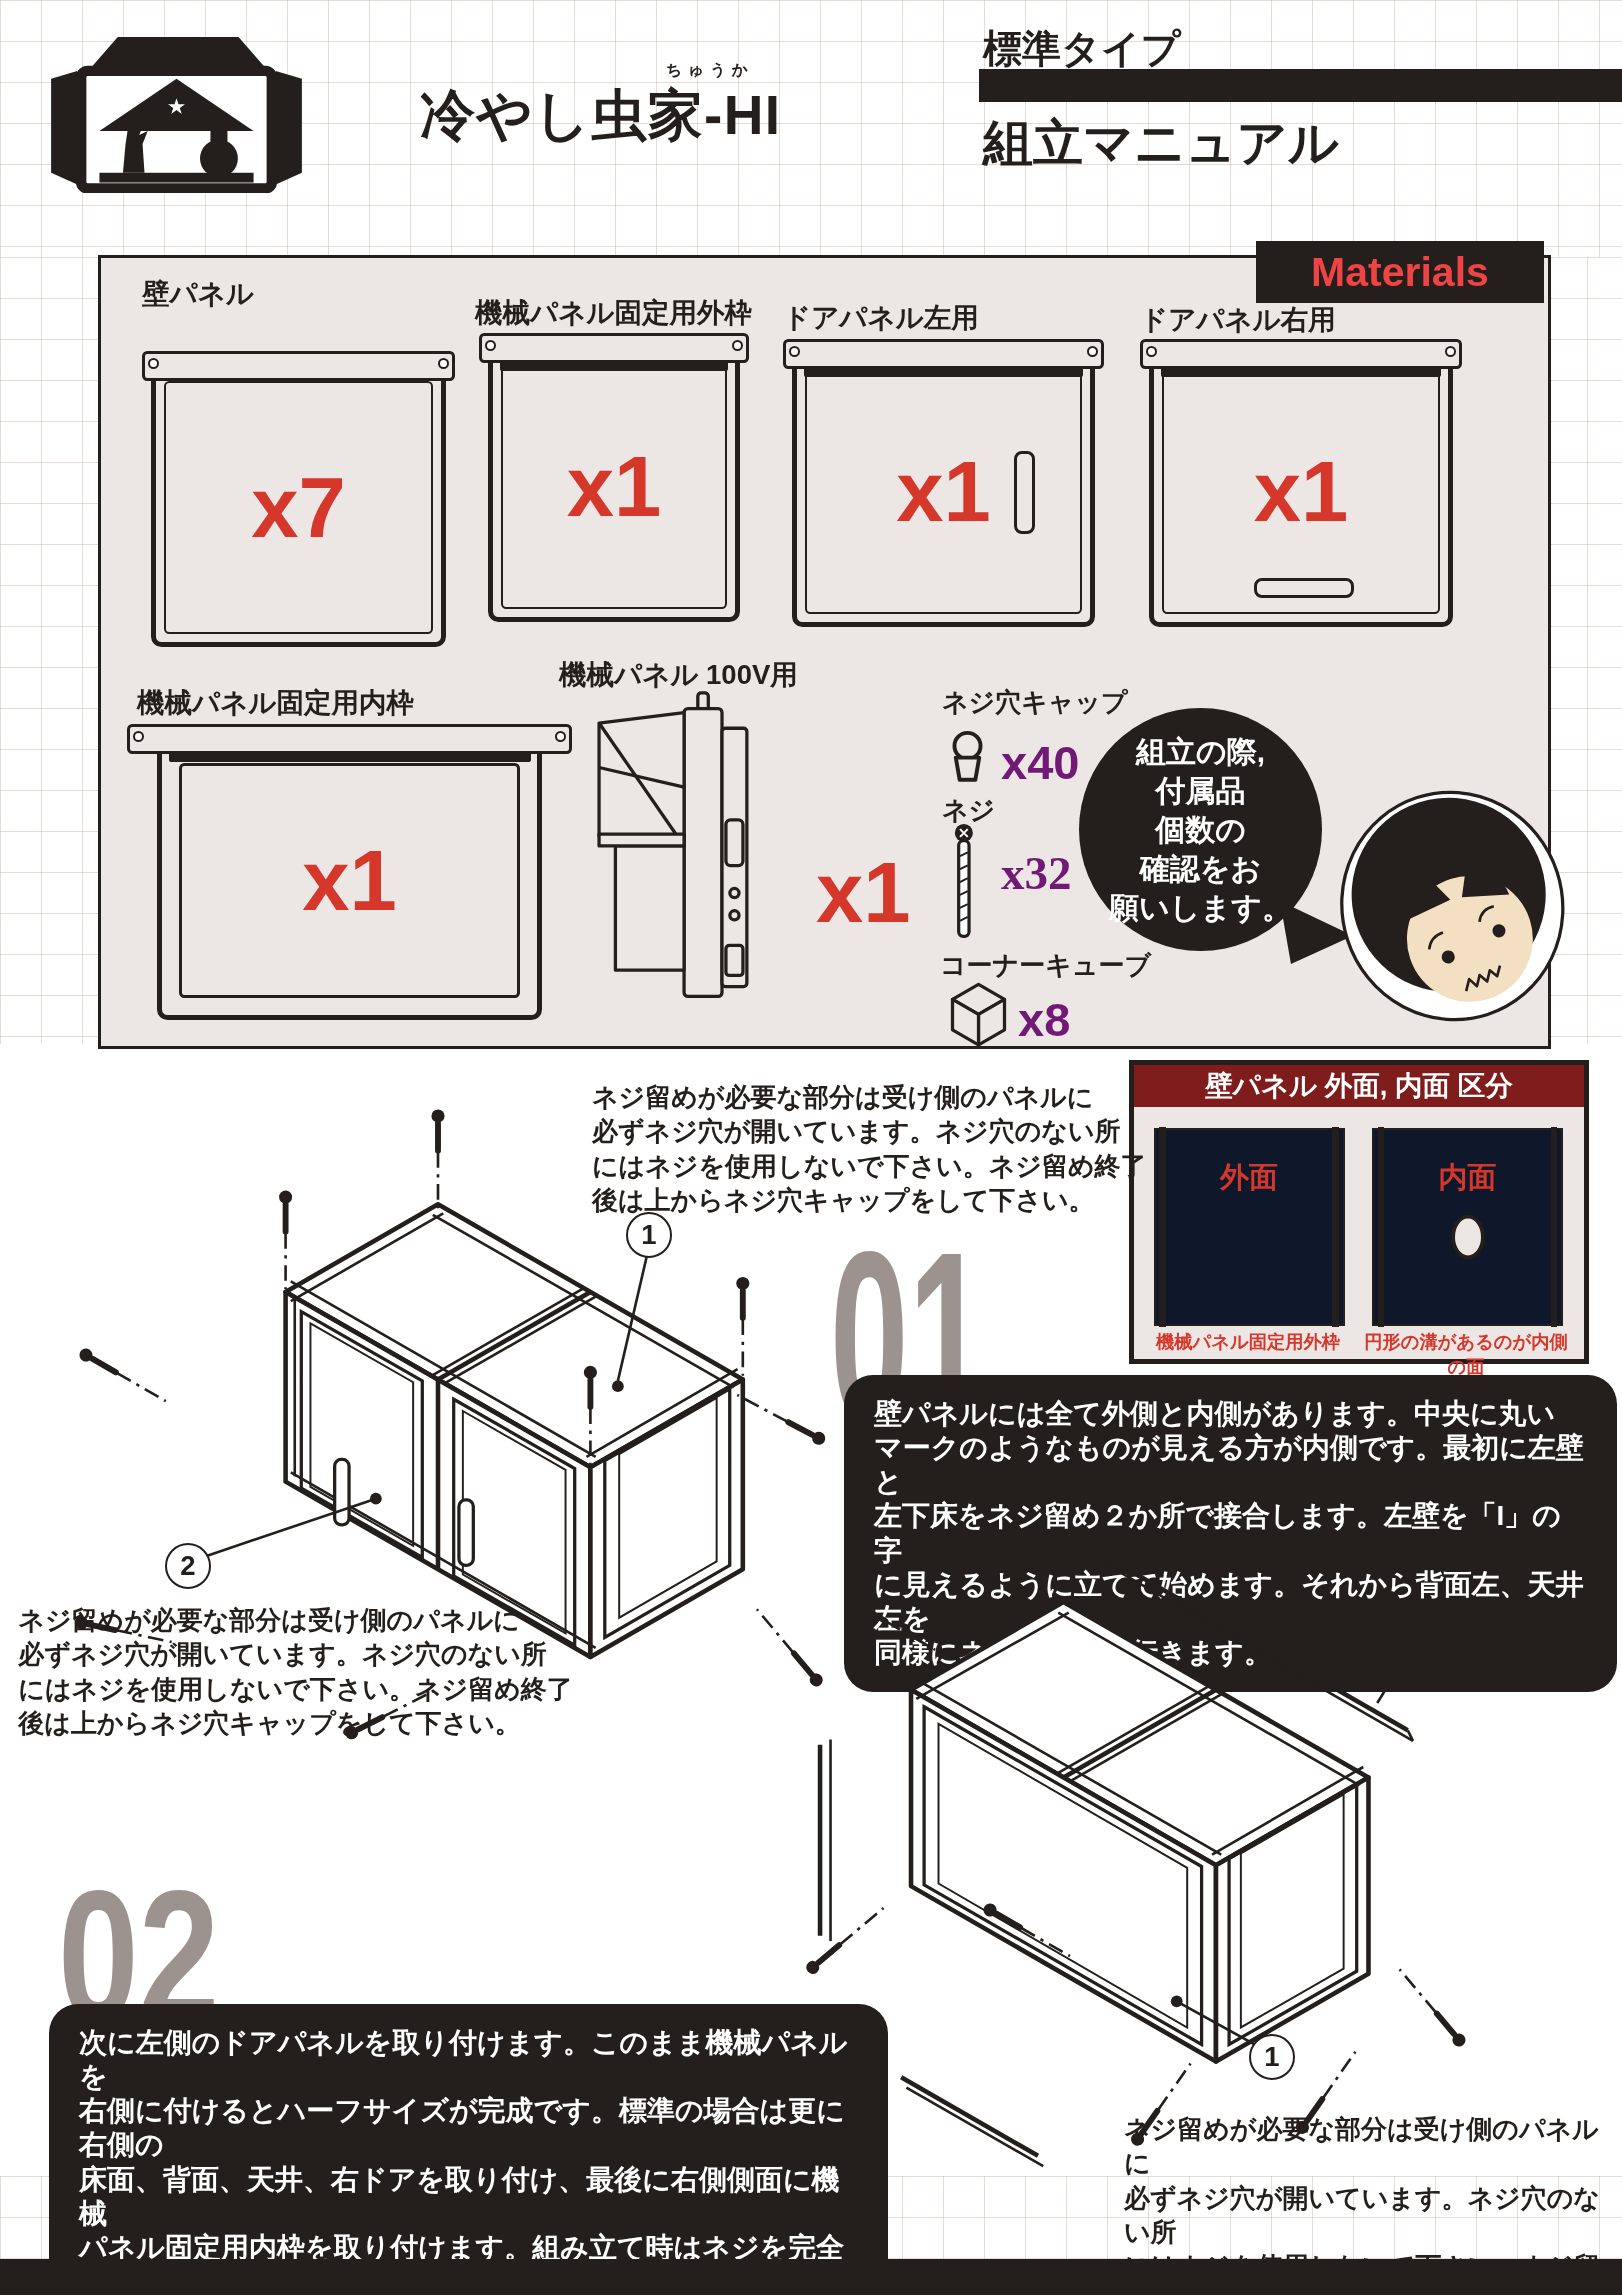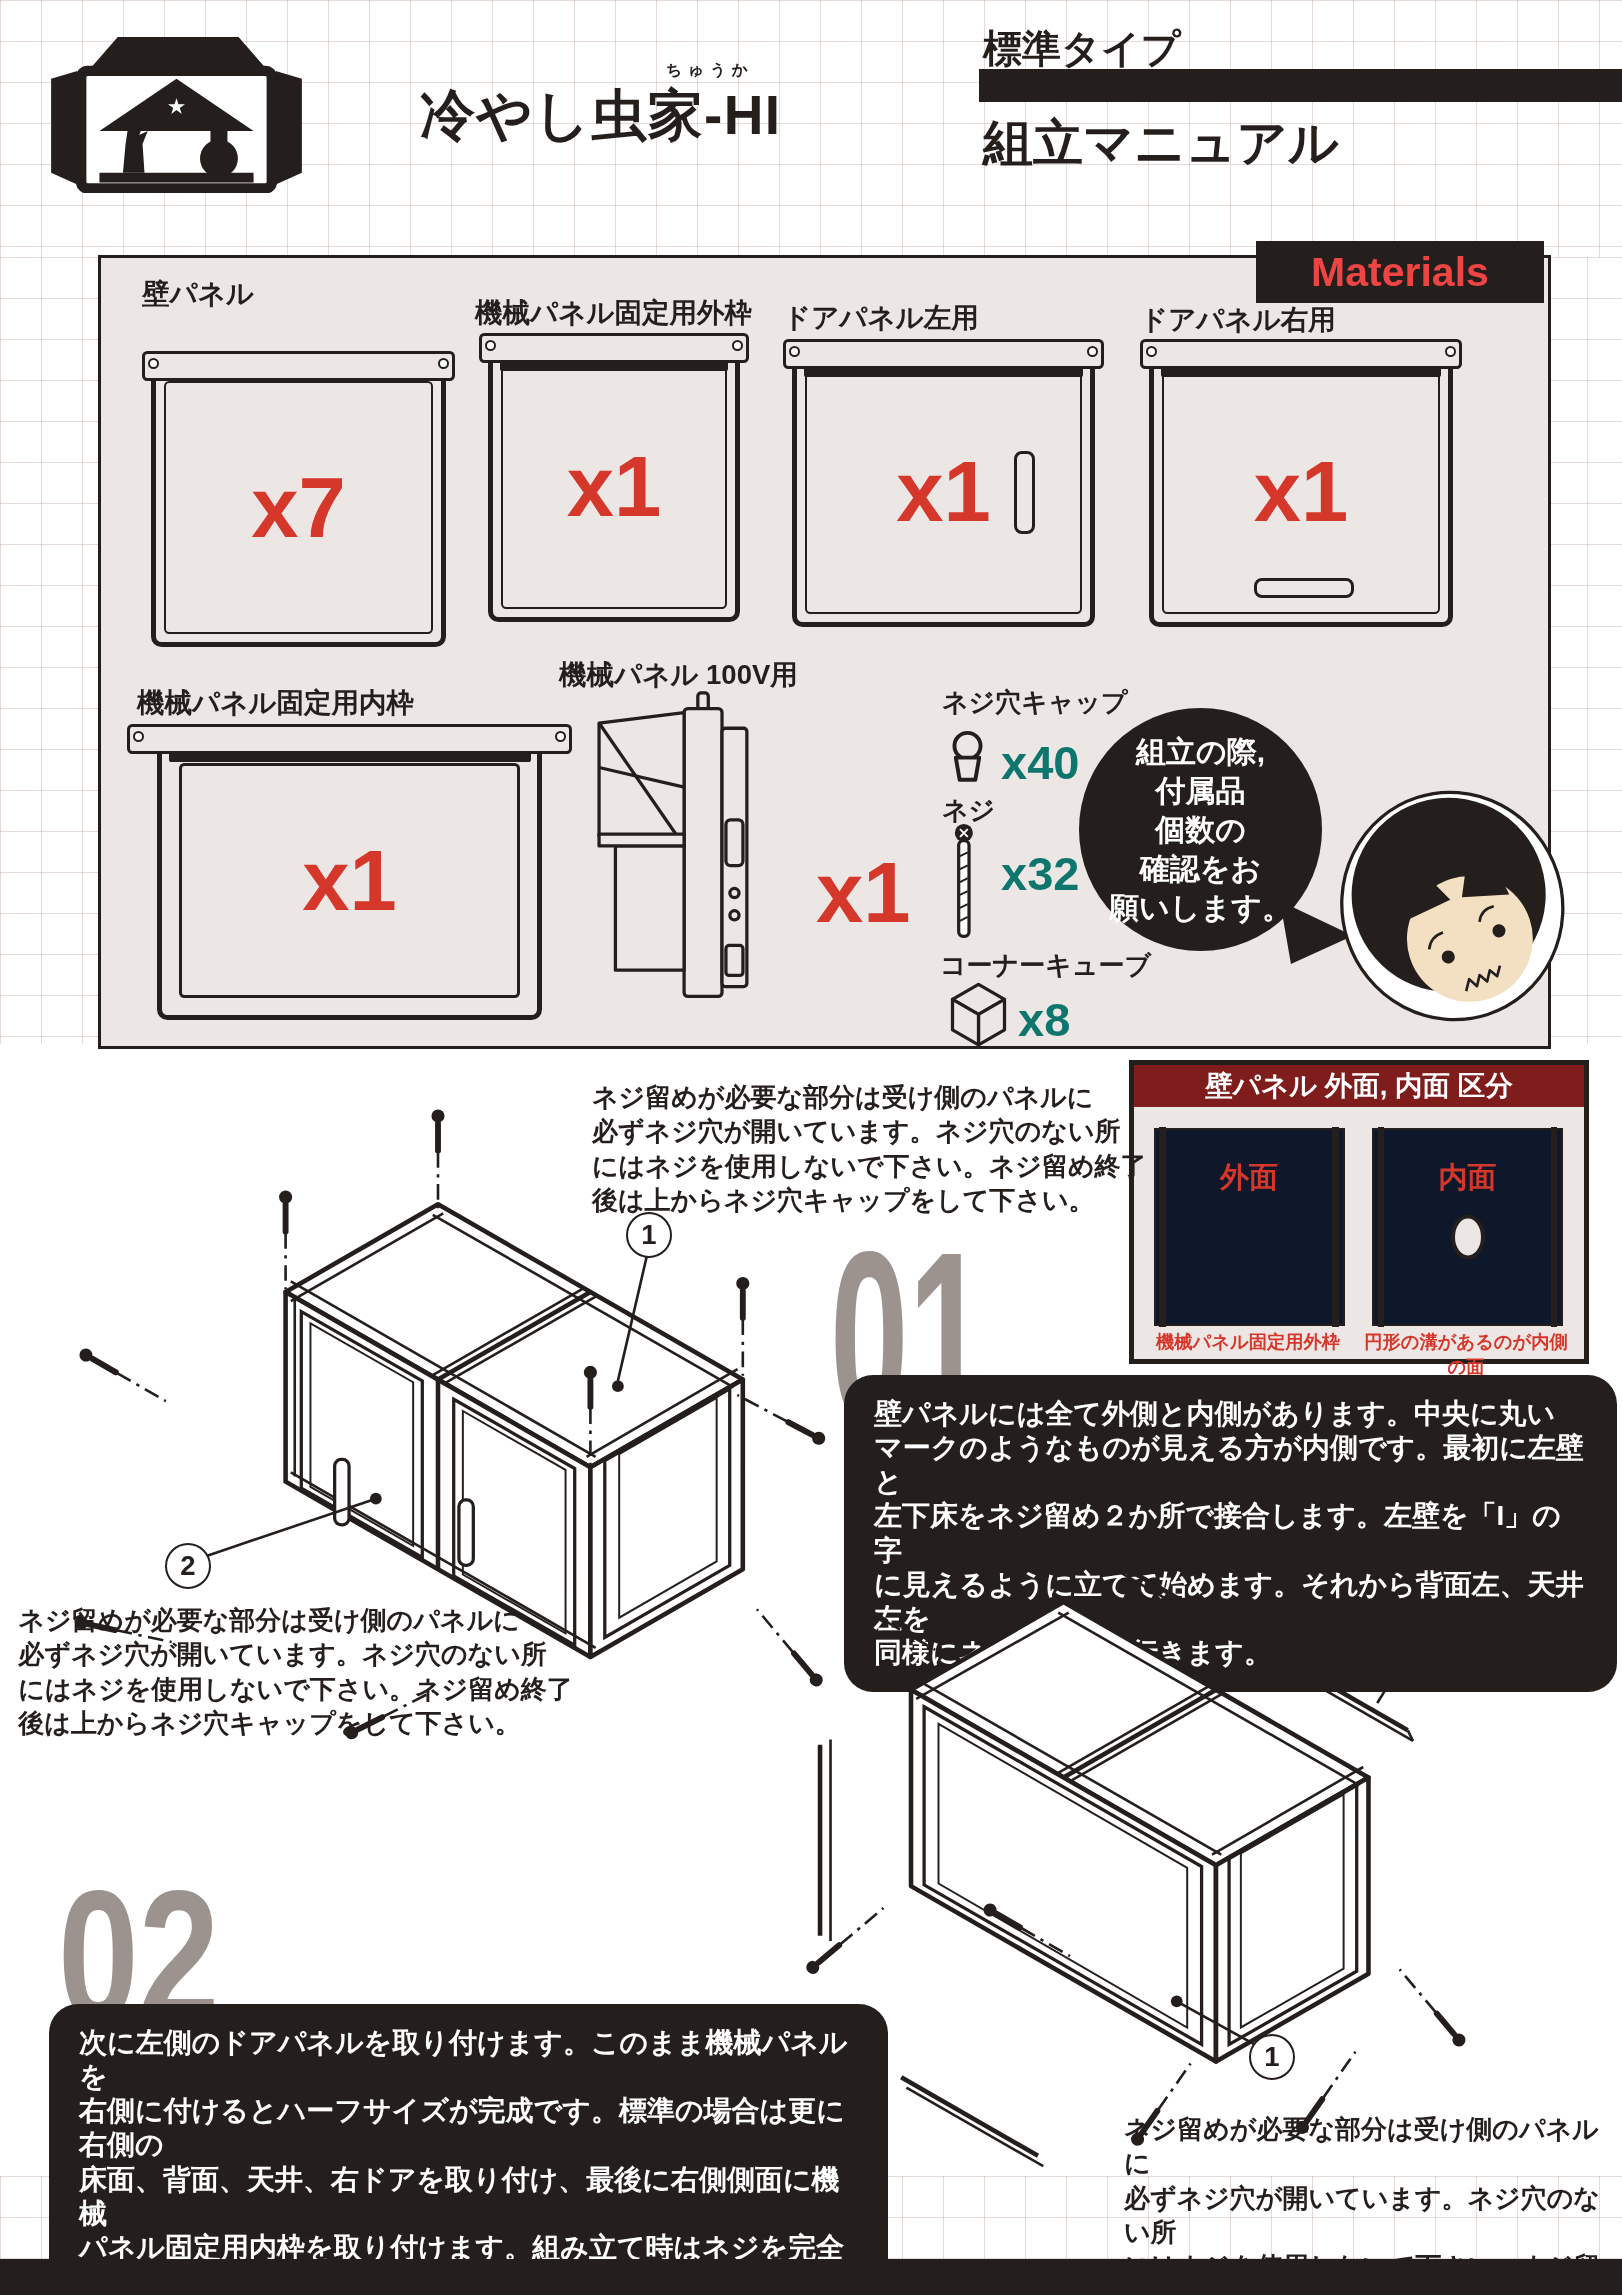--- a/index.html
+++ b/index.html
@@ -22,21 +22,21 @@
   .type-label{font-size:39px;font-weight:700;}
   .hdr-bar{background:#241f1c;}
   .manual-title{font-size:50px;font-weight:700;}
   
   #materials{left:98px;top:255px;width:1447px;height:788px;background:#ece7e5;border:3.9px solid #241f1c;}
   .mat-label{left:1256px;top:241px;width:288px;height:62px;background:#241f1c;color:#ef4444;
     font-size:41px;font-weight:700;display:flex;align-items:center;justify-content:center;}
   .part-label{font-size:27.5px;font-weight:700;}
   .acc-label{font-size:26px;font-weight:700;}
   .count{font-size:85px;font-weight:700;color:#d6372b;line-height:1;}
-  .count-s{font-size:47px;font-weight:700;color:#0f766e;line-height:1;}
+  .count-s{font-size:47px;font-weight:700;color:#701a75;line-height:1;}
   .mpanel .flange{position:absolute;left:0;right:0;top:0;height:23.6px;border:3.9px solid #241f1c;border-radius:5.2px;background:#ece7e5;z-index:2;}
   .mpanel .flange::before,.mpanel .flange::after{content:"";position:absolute;top:3.9px;width:7.2px;height:7.2px;border:2px solid #241f1c;border-radius:50%;background:#fff;}
   .mpanel .flange::before{left:3.3px;} .mpanel .flange::after{right:3.3px;}
   .mpanel .pbody{position:absolute;left:9.2px;right:9.2px;top:17px;bottom:0;border:5.2px solid #241f1c;border-radius:10.5px;background:#ece7e5;display:flex;align-items:center;justify-content:center;}
   .mpanel .inner{position:absolute;inset:7.9px;border:2px solid #241f1c;border-radius:5.2px;}
   .mpanel .band{position:absolute;left:6.5px;right:6.5px;top:5.2px;height:10.5px;background:#241f1c;border-radius:2.6px;}
   .mpanel.wide .pbody{left:30px;right:30px;}
   .mpanel.wide .inner{inset:17px;border-width:3.3px;}
   .handle-v{position:absolute;right:55px;top:50%;margin-top:-41px;width:14.4px;height:77px;border:3.9px solid #241f1c;border-radius:7.9px;background:#ece7e5;}
   .handle-h{position:absolute;left:50%;bottom:23.6px;margin-left:-47px;width:94px;height:14.4px;border:3.9px solid #241f1c;border-radius:7.9px;background:#ece7e5;}
@@ -177,21 +177,21 @@
     <rect x="15" y="28" width="16" height="148" rx="7" fill="#fff" stroke="#241f1c" stroke-width="5"></rect>
     <g stroke="#241f1c" stroke-width="3">
       <line x1="17" y1="52" x2="29" y2="46"></line>
         <line x1="17" y1="72" x2="29" y2="66"></line>
       <line x1="17" y1="92" x2="29" y2="86"></line>
         <line x1="17" y1="112" x2="29" y2="106"></line>
       <line x1="17" y1="132" x2="29" y2="126"></line>
         <line x1="17" y1="152" x2="29" y2="146"></line>
     </g>
   </svg>
-  <div class="abs count-s" style="left:900px;top:592px;">x32</div>
+  <div class="abs count-s" style="left:900px;top:592px;font-family:Liberation Serif, serif;">x32</div>
 
   <div class="abs acc-label" style="left:839px;top:690px;">コーナーキューブ</div>
   <svg class="abs" style="left:845px;top:721px;" width="65" height="72" viewBox="0 0 100 110">
     <g fill="#ece7e5" stroke="#241f1c" stroke-width="5" stroke-linejoin="round">
       <path d="M50 8 L90 31 L50 54 L10 31 Z"></path>
       <path d="M90 31 L90 78 L50 101 L50 54 Z"></path>
       <path d="M10 31 L10 78 L50 101 L50 54 Z"></path>
     </g>
   </svg>
   <div class="abs count-s" style="left:917px;top:738px;">x8</div>

